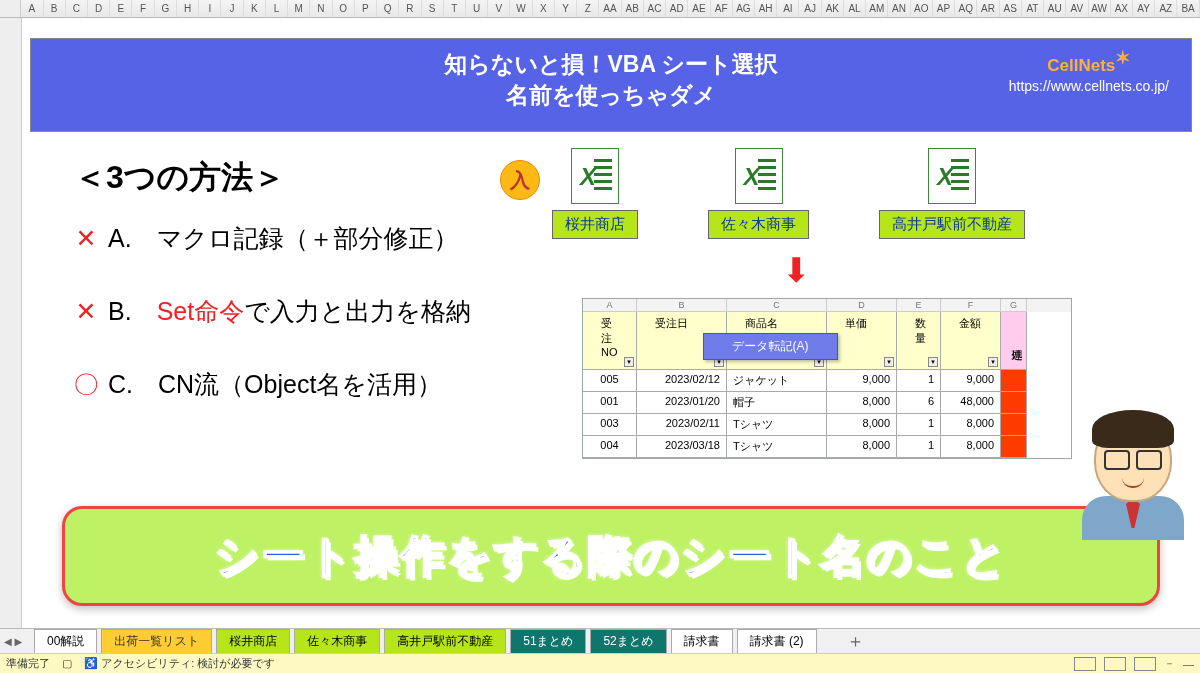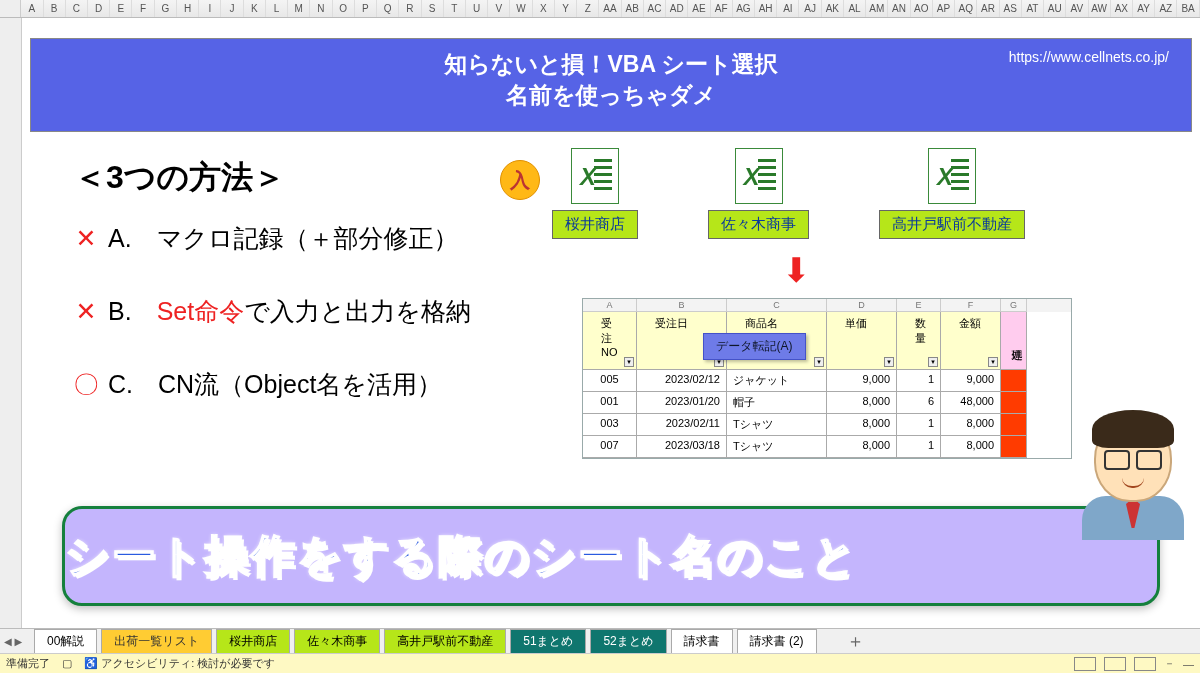--- a/index.html
+++ b/index.html
@@ -55,24 +55,24 @@
 .mini-table-wrap .colrow span { flex:1; text-align:center; border-right:1px solid #ccc; border-bottom:1px solid #ccc; font-size:9px; color:#777; padding:1px 0;}
 .mini-table-wrap .hdrrow, .mini-table-wrap .drow { display:flex; }
 .mini-table-wrap .hdrrow div { background:#ffffcc; border-right:1px solid #aaa; border-bottom:1px solid #aaa; padding:4px 18px; font-size:11px; position:relative; }
 .mini-table-wrap .hdrrow div.proc { background:#ffccee; width:26px; writing-mode:vertical-rl; text-align:center; padding:4px 2px;}
 .mini-table-wrap .hdrrow div .flt { position:absolute; right:2px; bottom:2px; width:10px; height:10px; border:1px solid #888; background:#eee; font-size:7px; line-height:8px; text-align:center;}
 .mini-table-wrap .drow div { border-right:1px solid #aaa; border-bottom:1px solid #aaa; padding:3px 6px; font-size:11px; text-align:right; }
 .mini-table-wrap .drow div:nth-child(3){ text-align:left; }
 .mini-table-wrap .drow div:first-child{ text-align:center; }
 .mini-table-wrap .drow div.flag { background:#ff3b00; width:26px; }
 .c-no{width:54px;} .c-date{width:90px;} .c-name{width:100px;} .c-price{width:70px;} .c-qty{width:44px;} .c-amt{width:60px;}
-.btn-transfer { position:absolute; top:34px; left:120px; background:#6e7be8; color:#0f172a; border:1px solid #4452c8; padding:4px 12px; font-size:12px; box-shadow:2px 2px 3px rgba(0,0,0,0.25); }
-
-
-.big-caption { position:absolute; left:40px; right:40px; top:488px; height:100px; background:#c4b5fd; border:3px solid #15803d; border-radius:20px; display:flex; align-items:center; box-shadow:0 3px 8px rgba(0,0,0,0.25); }
+.btn-transfer { position:absolute; top:34px; left:120px; background:#6e7be8; color:#ffffff; border:1px solid #4452c8; padding:4px 28px; font-size:12px; box-shadow:2px 2px 3px rgba(0,0,0,0.25); }
+
+
+.big-caption { position:absolute; left:40px; right:40px; top:488px; height:100px; background:#bef264; border:3px solid #ef4444; border-radius:20px; display:flex; align-items:center; justify-content:center; box-shadow:0 3px 8px rgba(0,0,0,0.25); }
 .big-caption span { font-size:44px; font-weight:900; color:#2a5be0;
   -webkit-text-stroke: 2px #fff; text-shadow: 0 0 4px #fff, 3px 3px 0 #fff; letter-spacing:2px; }
 
 
 .avatar { position:absolute; right:12px; top:392px; width:110px; height:120px; }
 .avatar .head { width:78px; height:86px; background:#ffe1b8; border-radius:50% 50% 46% 46%; position:absolute; left:16px; top:6px; border:2px solid #caa77a;}
 .avatar .hair { width:82px; height:38px; background:#3a2a1a; border-radius:50% 50% 20% 20%; position:absolute; left:14px; top:0;}
 .avatar .glasses { position:absolute; left:26px; top:40px; width:58px; height:18px; }
 .avatar .glasses::before,.avatar .glasses::after{content:"";position:absolute;width:22px;height:16px;border:2px solid #333;border-radius:4px;top:0;}
 .avatar .glasses::before{left:0;} .avatar .glasses::after{right:0;}
@@ -160,20 +160,21 @@
 <div class="row-numbers"></div>
 
 <div class="canvas">
 
   <div class="banner">
     <div class="ttl">
       <div>知らないと損！VBA シート選択</div>
       <div>名前を使っちゃダメ</div>
     </div>
     <div class="brand">
+      <div class="logo"><span>CellNets</span><sup>✶</sup></div>
       <div class="url">https://www.cellnets.co.jp/</div>
     </div>
   </div>
 
   <div class="methods-title">＜3つの方法＞</div>
 
   <div class="method">
     <span class="mark mark-x">✕</span>
     <span class="txt"><span>A.</span>　<span>マクロ記録（＋部分修正）</span></span>
   </div>
@@ -247,21 +248,21 @@
         <div class="drow">
           <div class="c-no">003</div>
           <div class="c-date">2023/02/11</div>
           <div class="c-name">Tシャツ</div>
           <div class="c-price">8,000</div>
           <div class="c-qty">1</div>
           <div class="c-amt">8,000</div>
           <div class="flag"></div>
         </div>
         <div class="drow">
-          <div class="c-no">007</div>
+          <div class="c-no">004</div>
           <div class="c-date">2023/03/18</div>
           <div class="c-name">Tシャツ</div>
           <div class="c-price">8,000</div>
           <div class="c-qty">1</div>
           <div class="c-amt">8,000</div>
           <div class="flag"></div>
         </div>
       </div>
   </div>
 

